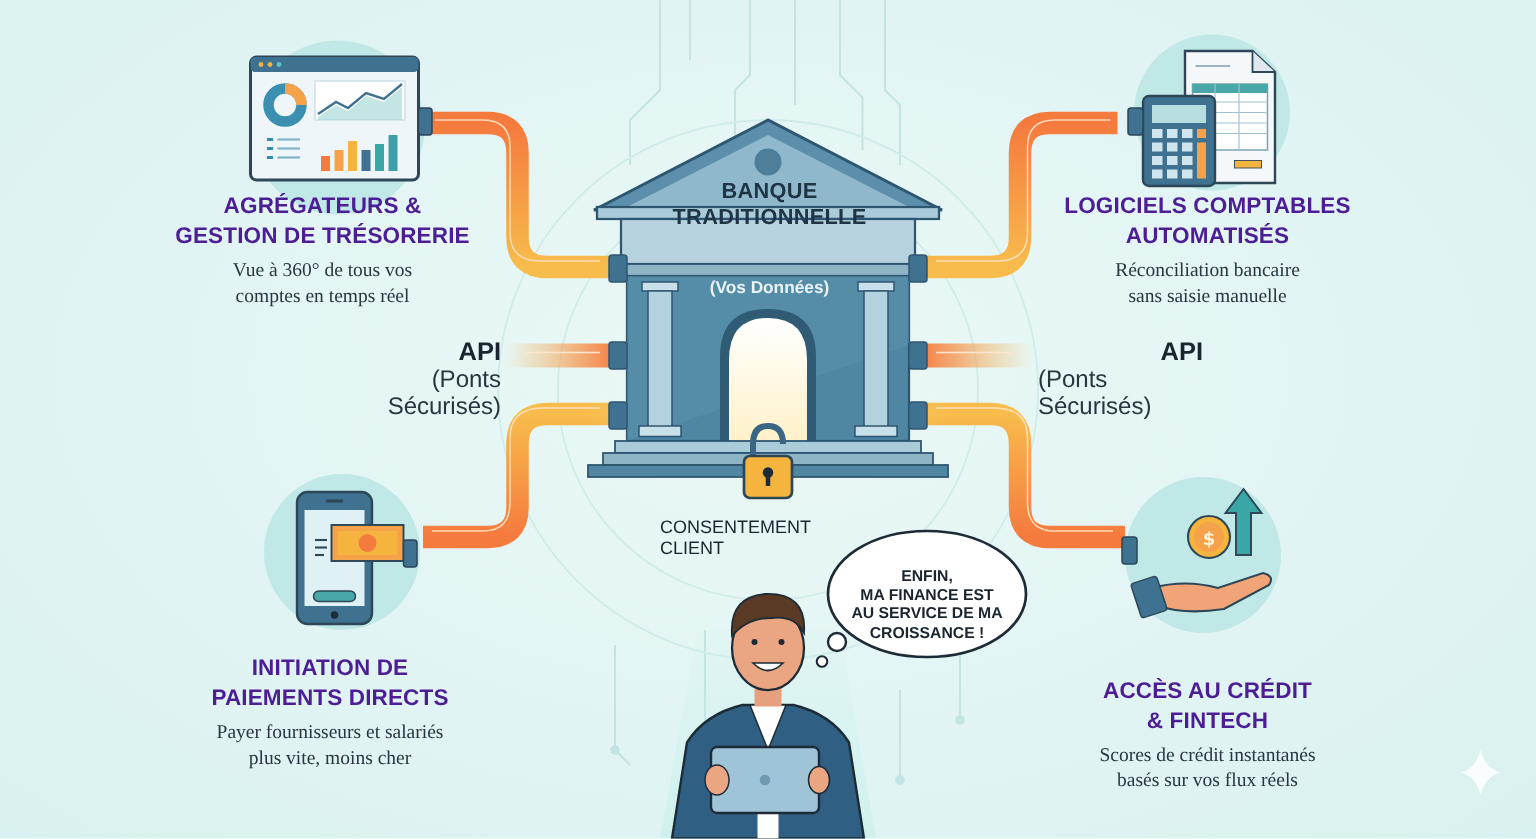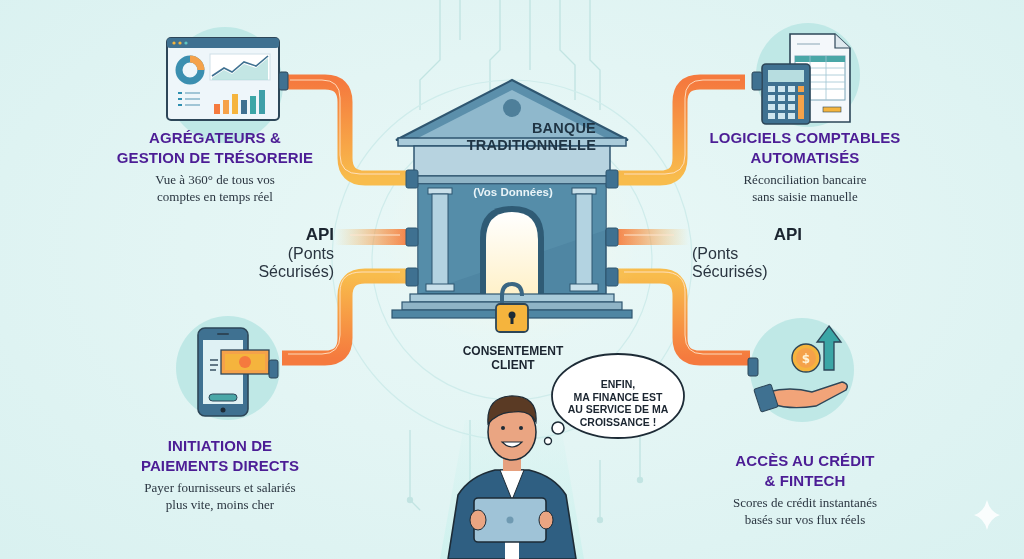--- a/index.html
+++ b/index.html
@@ -20,30 +20,30 @@
   }
   .label .desc {
     font-size: 13px; line-height: 17px; color: #2a3540; margin-top: 3px; white-space: nowrap; font-family: Liberation Serif, serif;
   }
   .api-label { position: absolute; text-align: right; }
   .api-label .api-title { font-weight: 700; font-size: 17px; color: #1b2530; text-align: right; }
   .api-label .api-sub { font-size: 16px; color: #2a3540; }
   .api-label.right { text-align: left; }
 
   .bank-title {
-    position: absolute; left: 430px; top: 120px; width: 166px; text-align: right;
+    position: absolute; left: 430px; top: 120px; width: 166px; text-align: center;
     font-weight: 700; font-size: 14.5px; line-height: 17px; color: #1f3444; letter-spacing: 0.2px;
   }
   .bank-sub {
     position: absolute; left: 440px; top: 186px; width: 146px; text-align: center;
     font-weight: 700; font-size: 11.5px; color: #e9f4f8;
   }
   .consent {
-    position: absolute; left: 440px; top: 344px; width: 146px; text-align: center;
-    font-weight: 700; font-size: 12px; line-height: 14px; color: #1b2530;
+    position: absolute; left: 440px; top: 344px; width: 146px; text-align: left;
+    font-weight: 400; font-size: 12px; line-height: 14px; color: #1b2530;
   }
   .bubble-text {
     position: absolute; left: 558px; top: 378px; width: 120px; text-align: center;
     font-weight: 700; font-size: 10.5px; line-height: 12.5px; color: #1b2530;
   }
 </style>
 </head>
 <body>
 
 <div class="stage">

